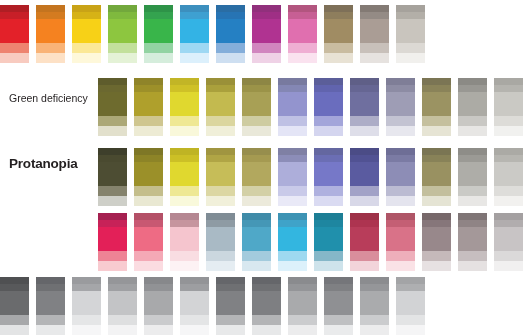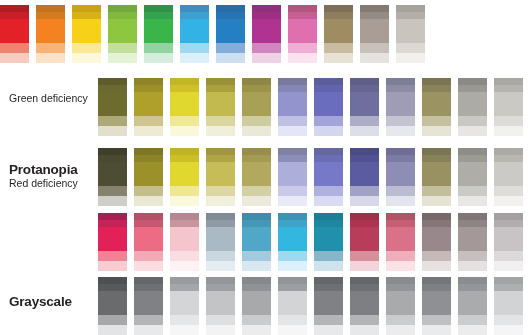--- a/index.html
+++ b/index.html
@@ -245,23 +245,22 @@
         <div class="swatch" title="Deuteranopia — column 12">
           <span class="band b0" style="background: rgb(169, 168, 163);"></span>
           <span class="band b1" style="background: rgb(181, 180, 175);"></span>
           <span class="band b2" style="background: rgb(202, 201, 196);"></span>
           <span class="band b3" style="background: rgb(221, 220, 216);"></span>
           <span class="band b4" style="background: rgb(241, 241, 239);"></span>
         </div>
       </div>
     </div>
     <div class="row" style="top: 148px;">
-      <div class="row-label" style="margin-top: 14px;">
+      <div class="row-label" style="margin-top: 8px;">
         <div class="row-title" style="color: rgb(35, 31, 32);">Protanopia</div>
-        <div class="row-sub">Red deficiency</div>
       </div>
       <div class="swatches">
         <div class="swatch" title="Protanopia — column 1">
           <span class="band b0" style="background: rgb(62, 63, 43);"></span>
           <span class="band b1" style="background: rgb(74, 74, 48);"></span>
           <span class="band b2" style="background: rgb(77, 77, 51);"></span>
           <span class="band b3" style="background: rgb(133, 131, 109);"></span>
           <span class="band b4" style="background: rgb(206, 207, 200);"></span>
         </div>
         <div class="swatch" title="Protanopia — column 2">
@@ -427,23 +426,20 @@
         <div class="swatch" title="Tritanopia — column 12">
           <span class="band b0" style="background: rgb(164, 160, 161);"></span>
           <span class="band b1" style="background: rgb(177, 173, 174);"></span>
           <span class="band b2" style="background: rgb(200, 196, 197);"></span>
           <span class="band b3" style="background: rgb(219, 217, 217);"></span>
           <span class="band b4" style="background: rgb(241, 240, 240);"></span>
         </div>
       </div>
     </div>
     <div class="row" style="top: 277px;">
-      <div class="row-label" style="margin-top: 17px;">
-        <div class="row-title" style="color: rgb(35, 31, 32);">Grayscale</div>
-      </div>
       <div class="swatches">
         <div class="swatch" title="Grayscale — column 1">
           <span class="band b0" style="background: rgb(79, 80, 82);"></span>
           <span class="band b1" style="background: rgb(88, 89, 91);"></span>
           <span class="band b2" style="background: rgb(106, 107, 109);"></span>
           <span class="band b3" style="background: rgb(167, 168, 170);"></span>
           <span class="band b4" style="background: rgb(227, 228, 229);"></span>
         </div>
         <div class="swatch" title="Grayscale — column 2">
           <span class="band b0" style="background: rgb(101, 102, 106);"></span>

